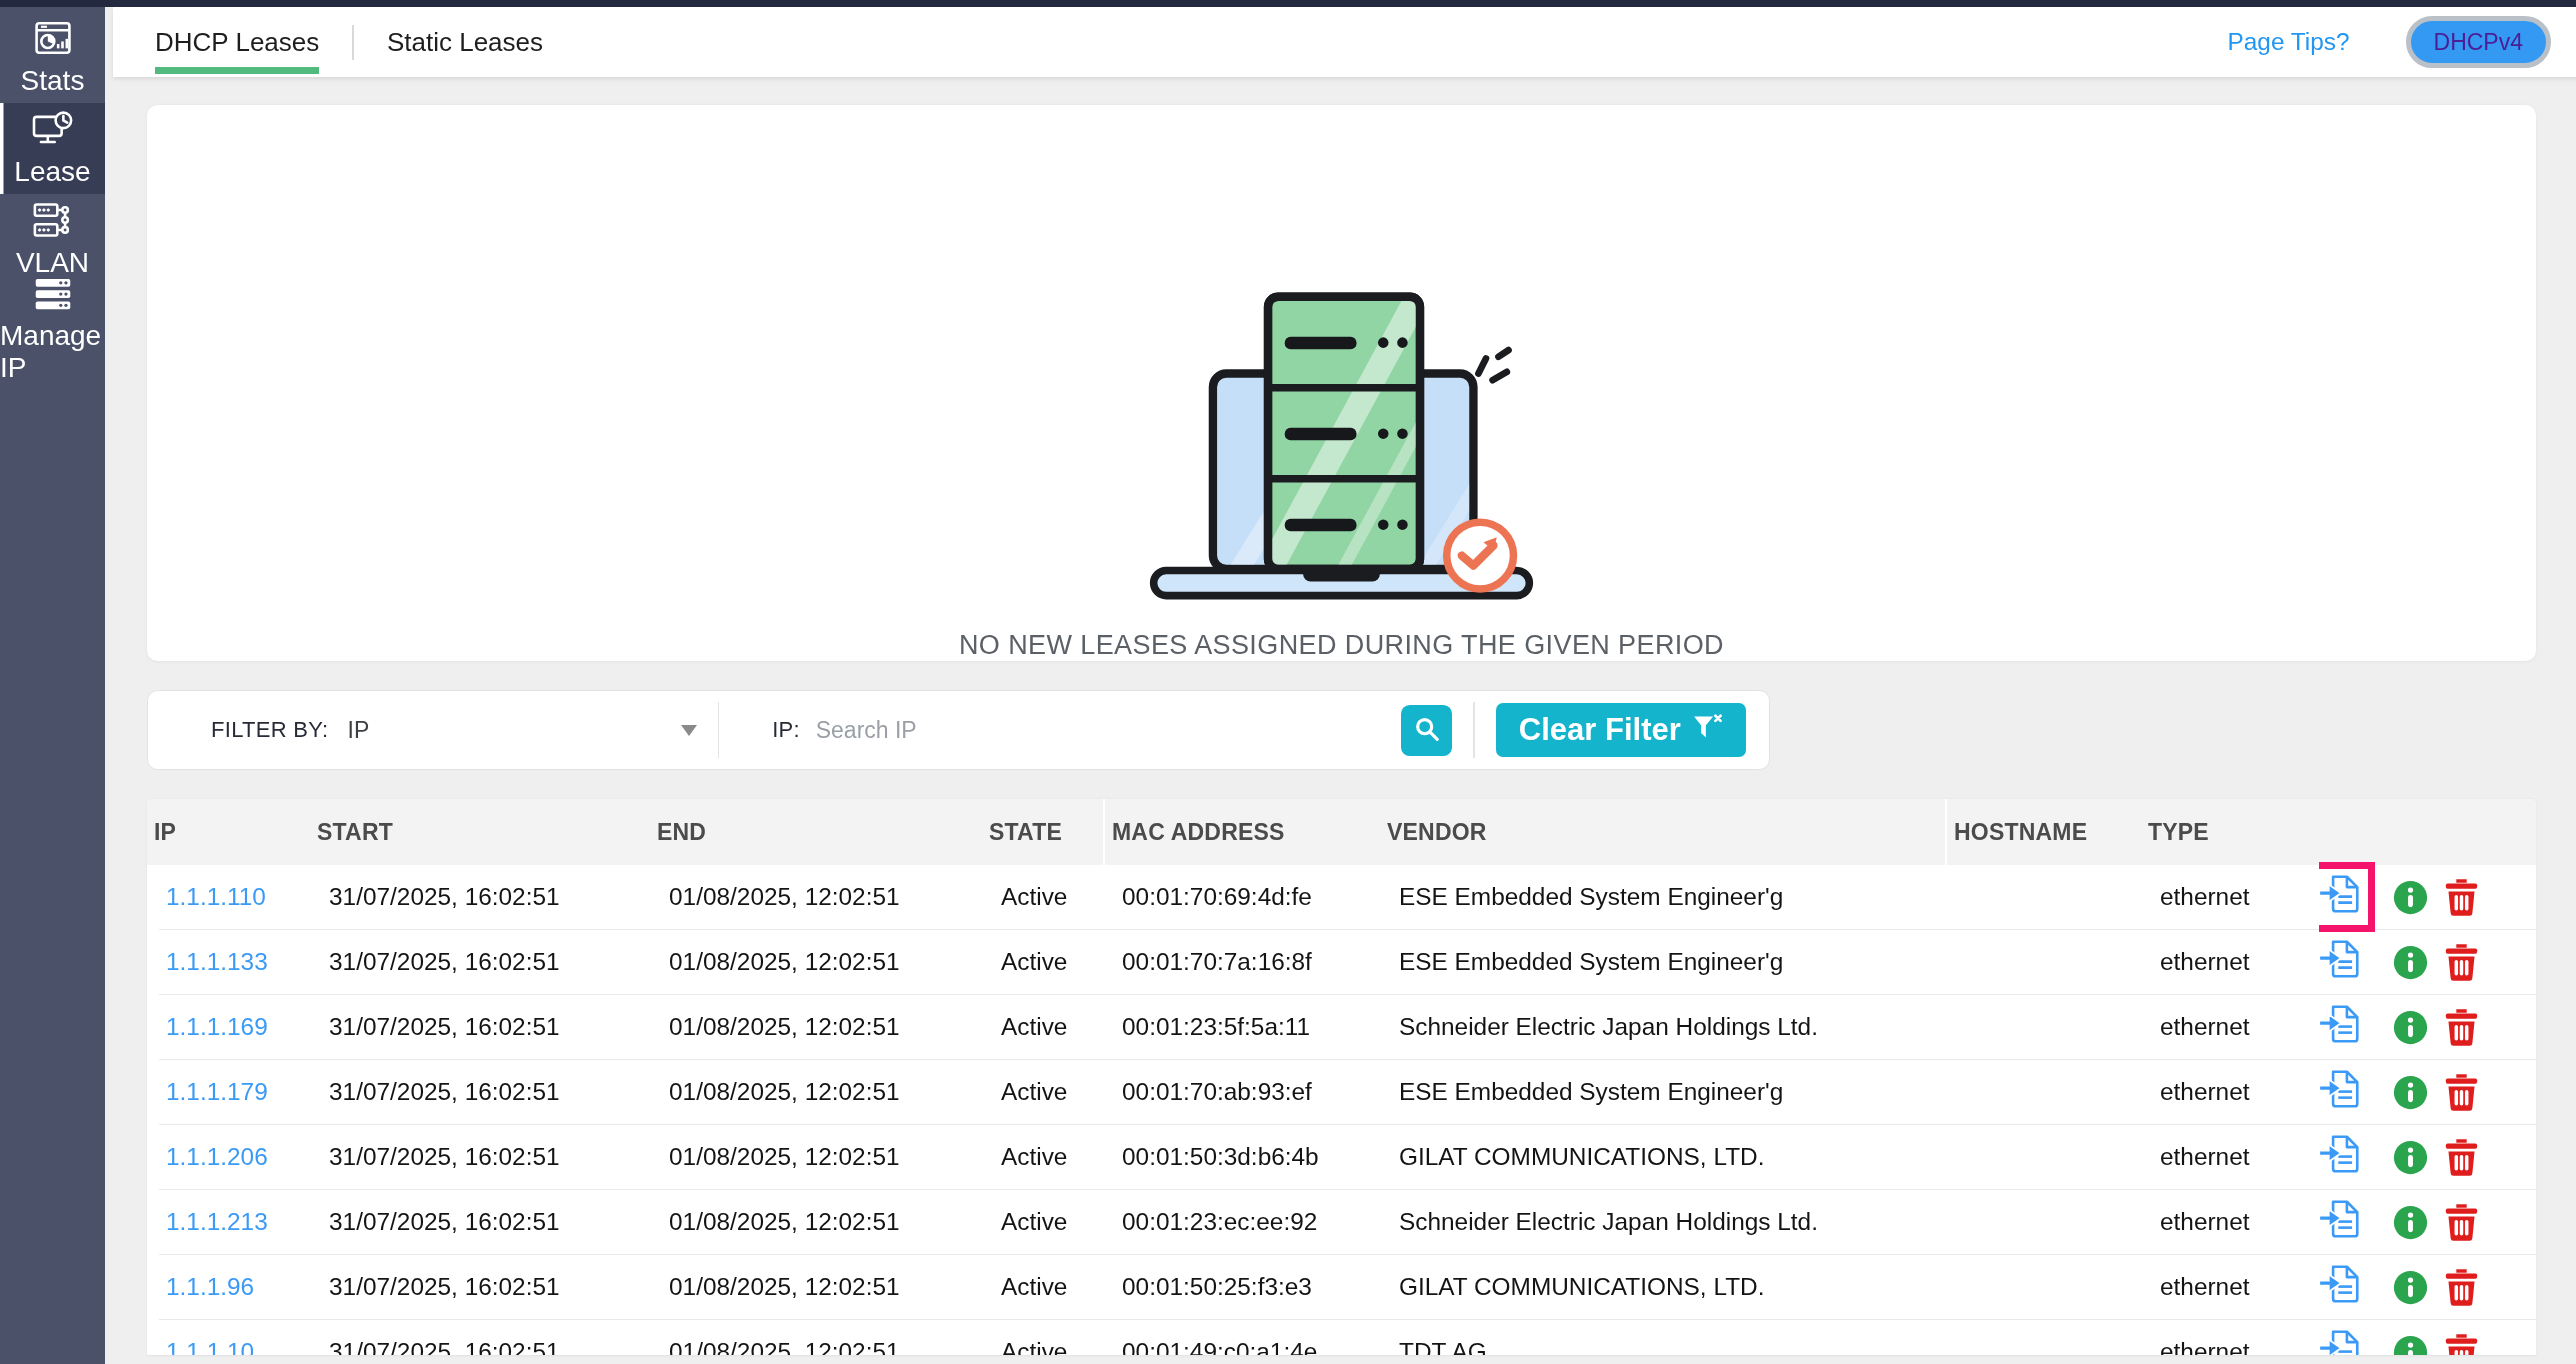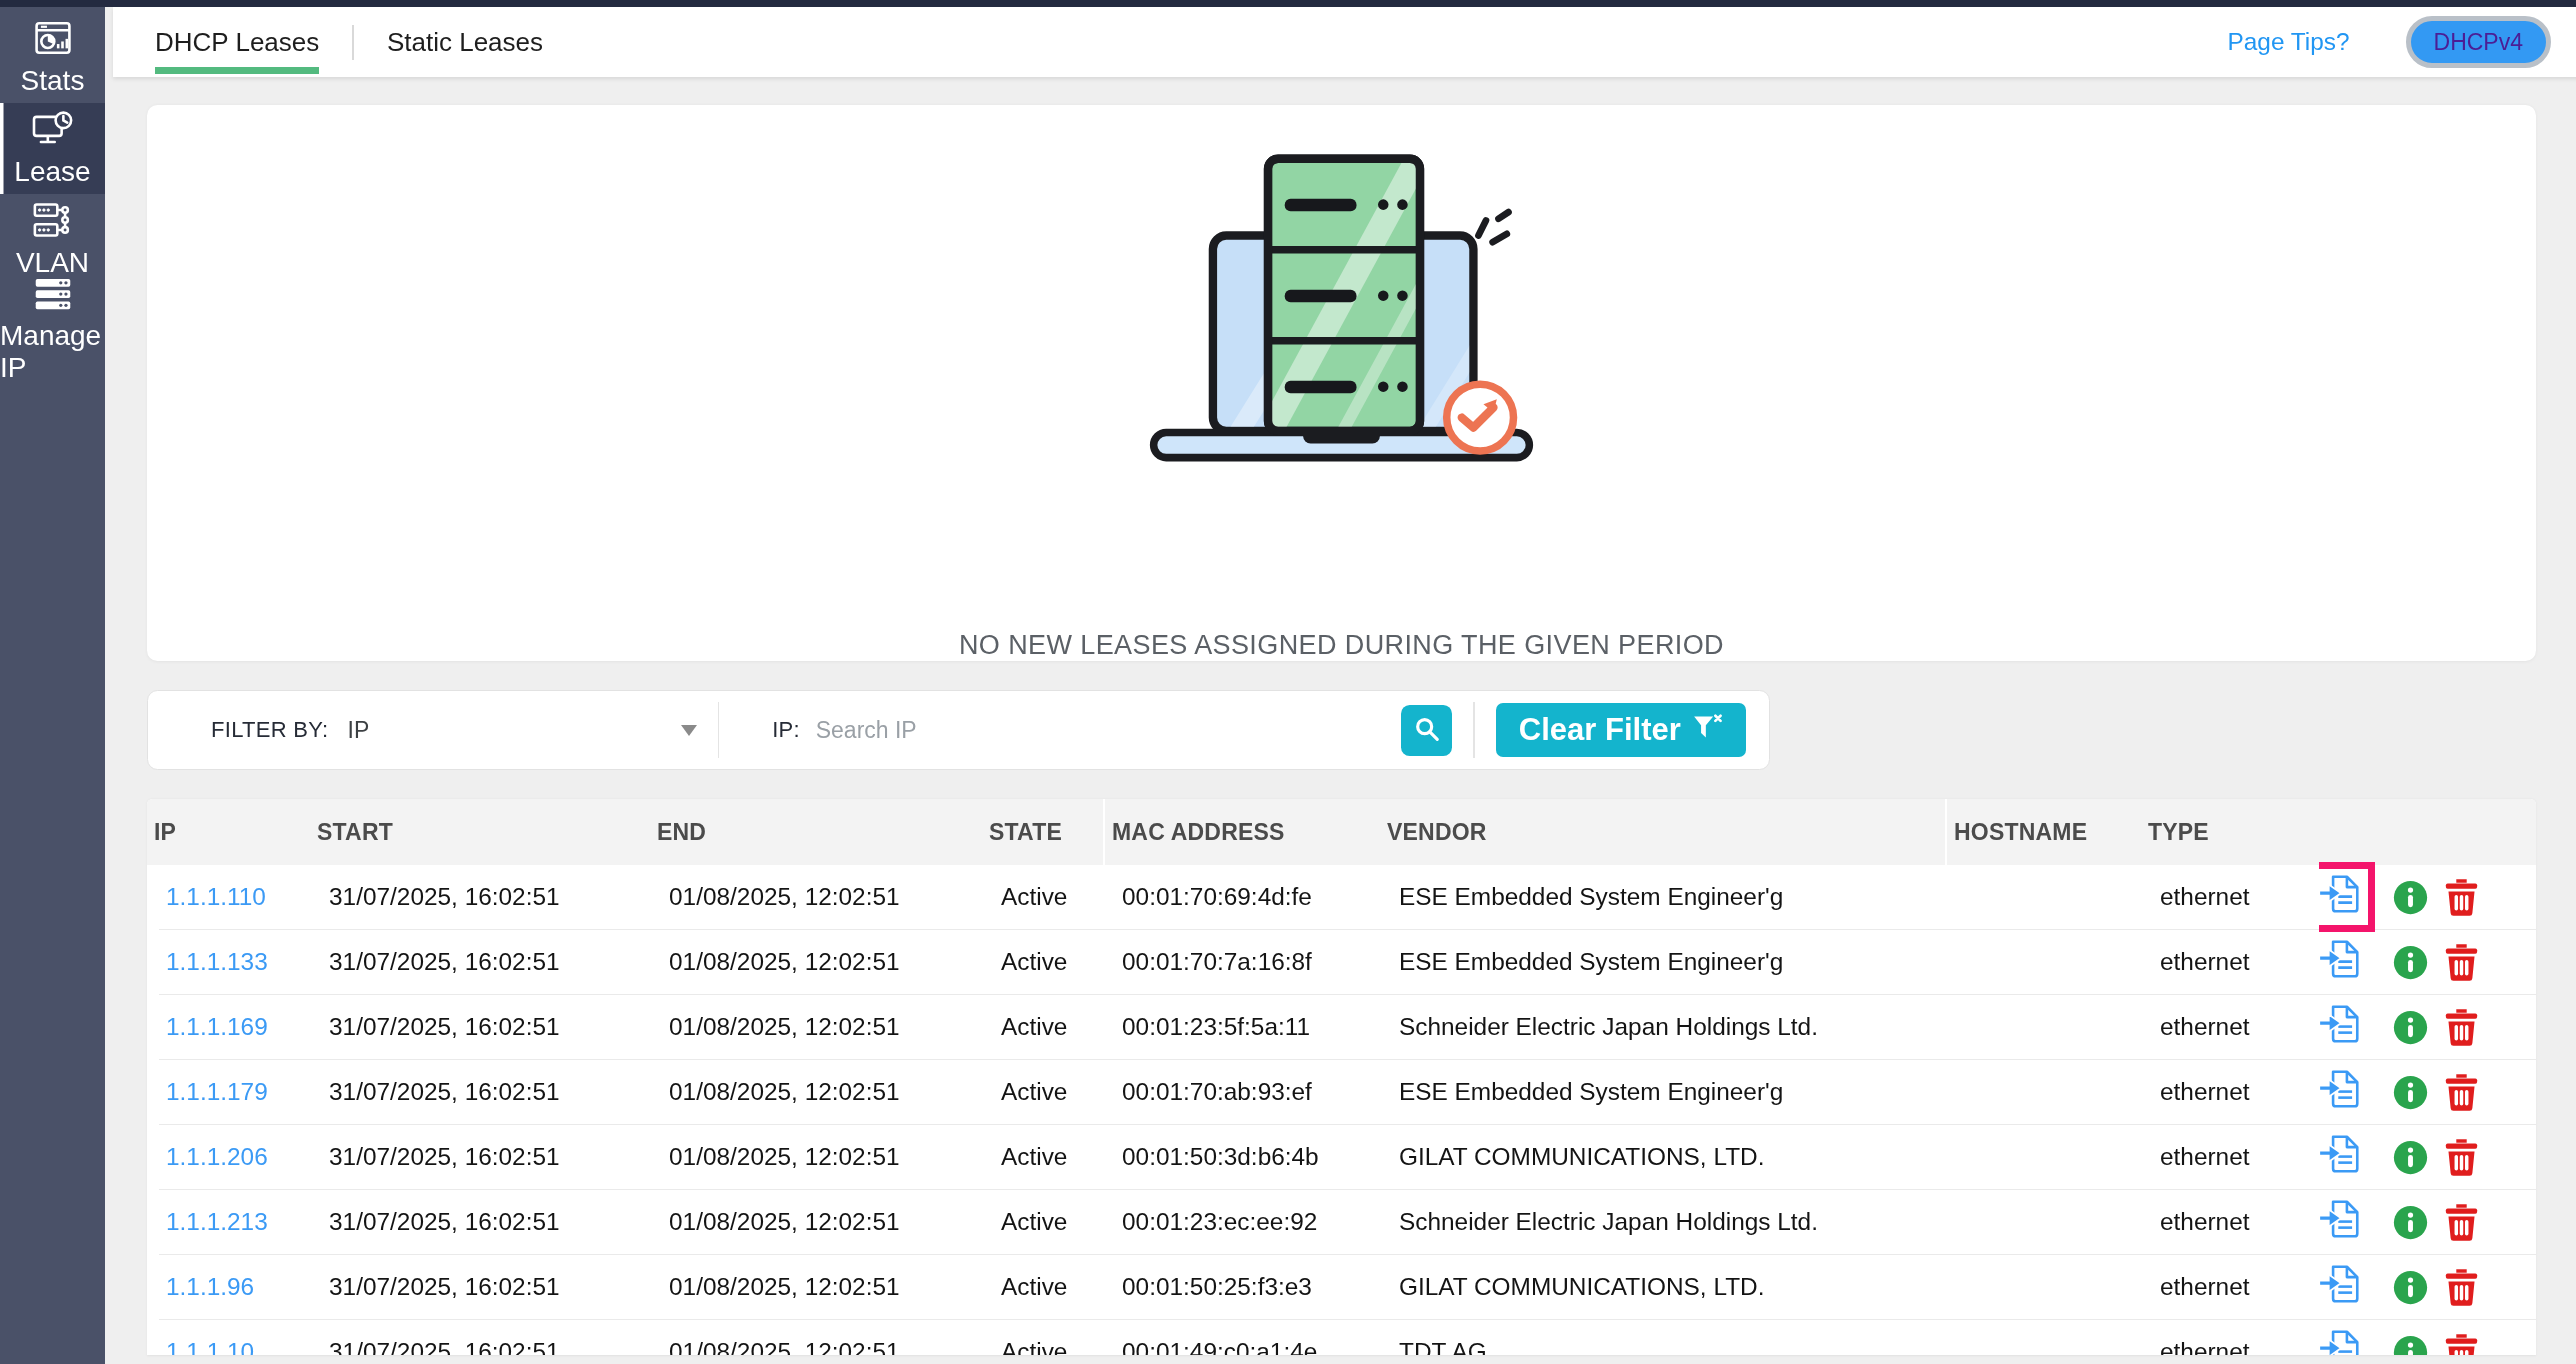--- a/index.html
+++ b/index.html
@@ -23,21 +23,21 @@
   .tab.active::after { content:""; position:absolute; left:0; right:0; bottom:3.5px; height:7px; background:#53BA7F; }
   .tab-sep { width:1.7px; height:35px; background:#D9D9D9; }
   .topbar-right { margin-left:auto; display:flex; align-items:center; gap:56px; padding-right:33px; }
   .page-tips { color:#2196F3; font-size:24.4px; cursor:pointer; }
   .pill-btn { background:#3399F3; color:#4c1d95; font-size:23px; font-weight:400; border:5.2px solid #B9C0C8; border-radius:872px; padding:7.9px 23px; cursor:pointer; font-family:inherit; }
 
   
   .content { position:absolute; left:105px; top:77px; width:2471px; height:1288px; }
   .card { position:absolute; left:42px; width:2389px; background:#FFFFFF; }
 
-  .empty-card { top:28px; height:556px; border-radius:10.5px; box-shadow:0 0.9px 3.5px rgba(0,0,0,.05); display:flex; flex-direction:column; align-items:center; justify-content:space-between; padding-top:37px; }
+  .empty-card { top:28px; height:556px; border-radius:10.5px; box-shadow:0 0.9px 3.5px rgba(0,0,0,.05); display:flex; flex-direction:column; align-items:center; justify-content:flex-end; padding-top:37px; }
   .empty-text { margin-top:15.7px; font-size:27px; color:#5B6066; letter-spacing:0.4px; }
 
   .filter-card { top:613px; height:80px; border-radius:10.5px; border:0.9px solid #E2E2E2; display:flex; align-items:center; padding:0 0 0 31px; width:1623px; }
   .flabel { font-size:22px; font-weight:400; color:#262B36; letter-spacing:0.3px;margin-left:32px; }
   .dropdown { display:flex; align-items:center; justify-content:space-between; width:349px; margin-left:19px; cursor:pointer; }
   .dd-value { font-size:23px; color:#3C4043; }
   .dd-caret { width:0; height:0; border-left:8.7px solid transparent; border-right:8.7px solid transparent; border-top:11.3px solid #8A8A8A; }
   .v-div { width:1.7px; height:56px; background:#E4E4E4; margin:0 21px; }
   .search-wrap { display:flex; align-items:center; flex:1; }
   .search-input { border:none; outline:none; font-size:23px; color:#333; flex:1; font-family:inherit; background:transparent; margin-left:15.7px; }

